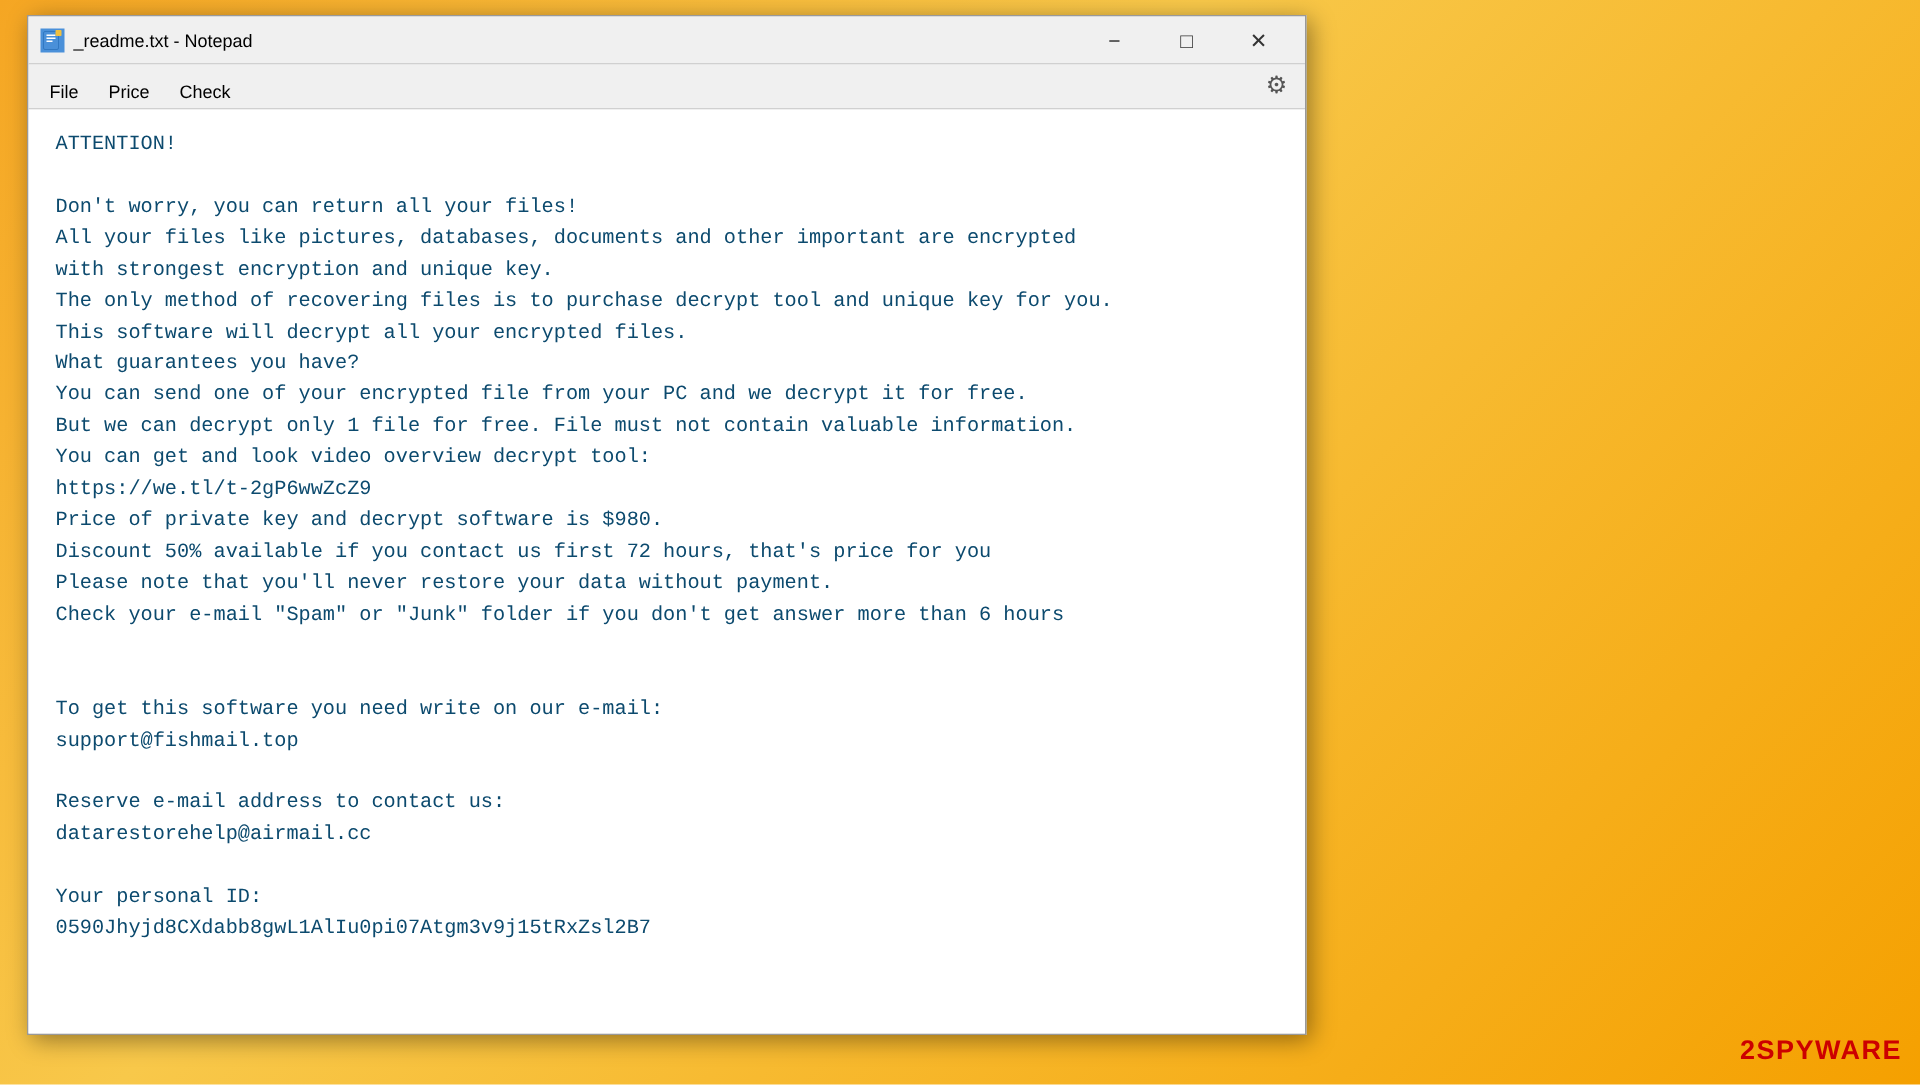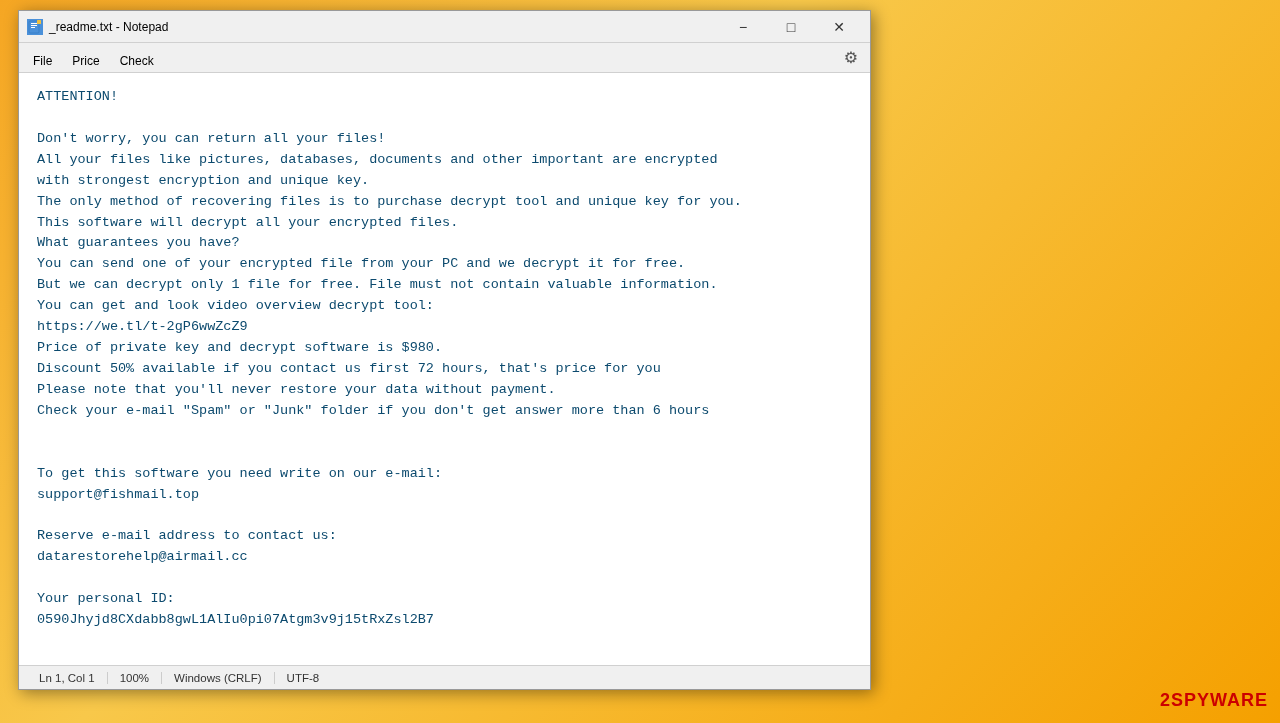--- a/index.html
+++ b/index.html
@@ -209,23 +209,17 @@
 
 To get this software you need write on our e-mail:
 support@fishmail.top
 
 Reserve e-mail address to contact us:
 datarestorehelp@airmail.cc
 
 Your personal ID:
 0590Jhyjd8CXdabb8gwL1AlIu0pi07Atgm3v9j15tRxZsl2B7</div>
 
-  <div class="status-bar">
-    <span class="status-bar-item">Ln 1, Col 1</span>
-    <span class="status-bar-item">100%</span>
-    <span class="status-bar-item">Windows (CRLF)</span>
-    <span class="status-bar-item">UTF-8</span>
-  </div>
 </div>
 
 <div class="watermark">
   <span>2SPYWARE</span>
 </div>
 
 </body></html>

